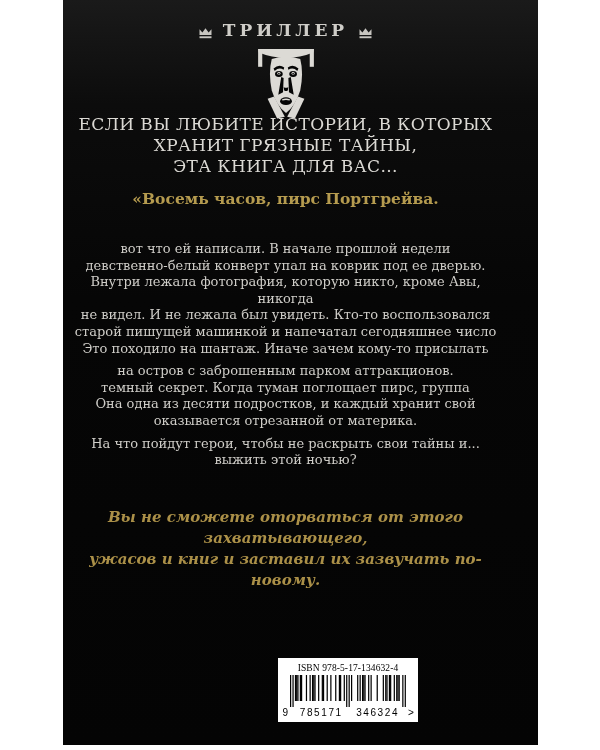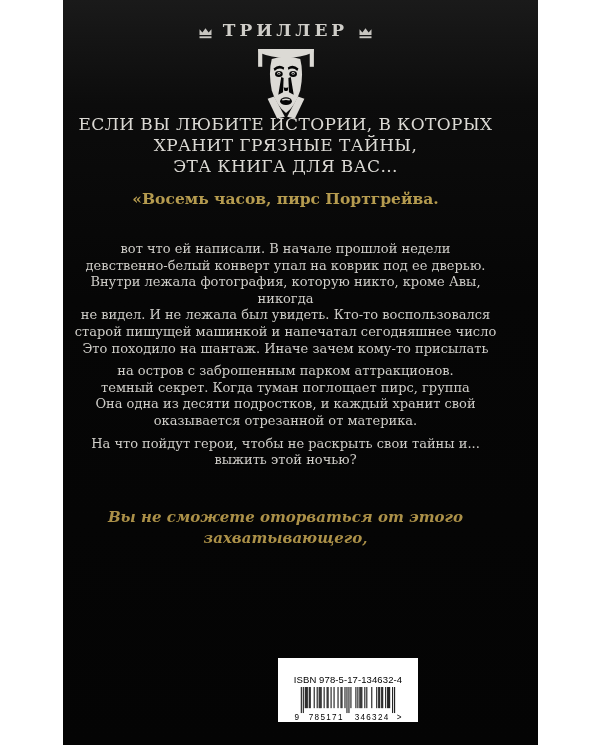--- a/index.html
+++ b/index.html
@@ -36,22 +36,22 @@
   .synopsis .para:last-child{margin-bottom:13px;}
   .review{
     top:507px;font-style:italic;font-weight:bold;font-size:15px;line-height:21px;
   }
 
   .barcode-box{
     position:absolute;left:215px;top:658px;width:140px;height:64px;background:#ffffff;
     display:flex;flex-direction:column;align-items:center;
   }
   .isbn-label{
-    font-family:Liberation Sans, sans-serif;font-size:9.5px;color:#000;
-    padding-top:16px;line-height:12px;letter-spacing:0.1px;white-space:nowrap;
+    font-family:Liberation Serif, serif;font-size:9.5px;color:#000;
+    padding-top:4px;line-height:12px;letter-spacing:0.1px;white-space:nowrap;
   }
   #ean-svg{display:block;margin-top:1px;}
   #ean-svg rect{fill:#000;}
   #ean-svg text{fill:#000;}
 </style>
 </head>
 <body>
 
 <div class="cover">
   <div class="content">
@@ -126,20 +126,21 @@
           <div class="tline">оказывается отрезанной от материка.</div>
         </div>
       <div class="para">
           <div class="tline">На что пойдут герои, чтобы не раскрыть свои тайны и...</div>
           <div class="tline">выжить этой ночью?</div>
         </div>
     </div>
 
     <div class="review" style="color: rgb(171, 144, 72);">
         <div class="tline">Вы не сможете оторваться от этого захватывающего,</div>
+        <div class="tline">ужасов и книг и заставил их зазвучать по-новому.</div>
       </div>
 
   </div>
 
   <div class="barcode-box">
     <div class="isbn-label">ISBN 978-5-17-134632-4</div>
     <svg id="ean-svg" width="134" height="43" viewBox="0 0 134 43">
         <rect x="9.00" y="0" width="1.22" height="32"></rect>
         <rect x="11.44" y="0" width="1.22" height="32"></rect>
         <rect x="13.88" y="0" width="1.22" height="26"></rect>

